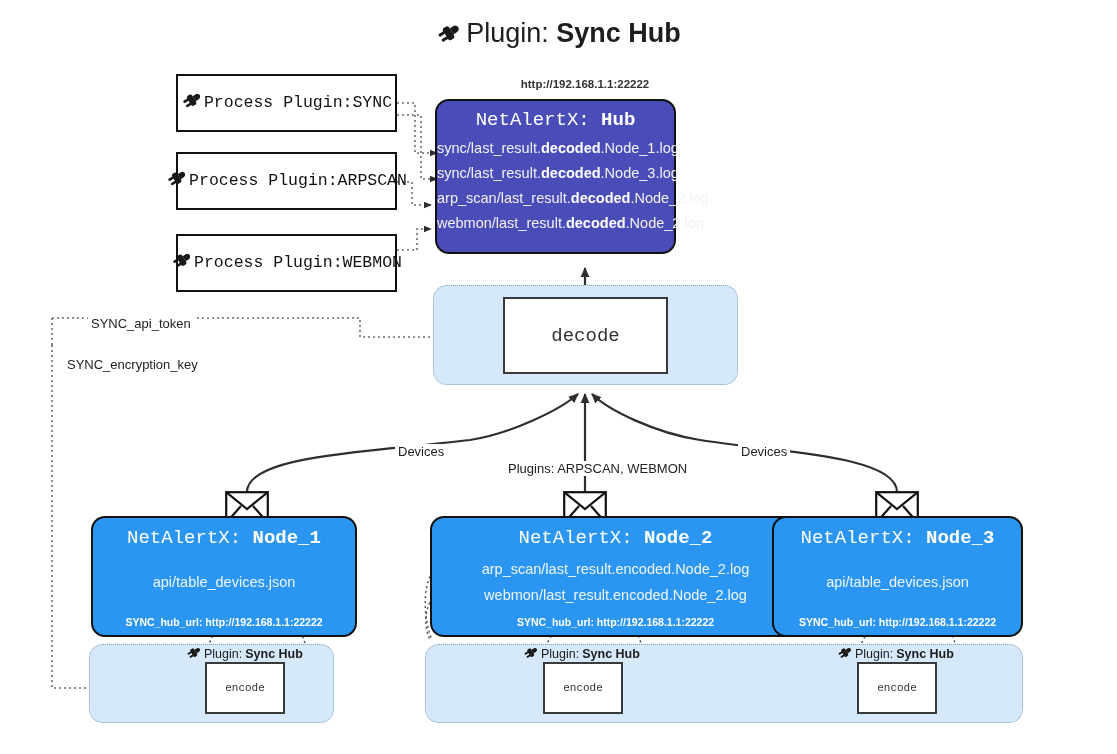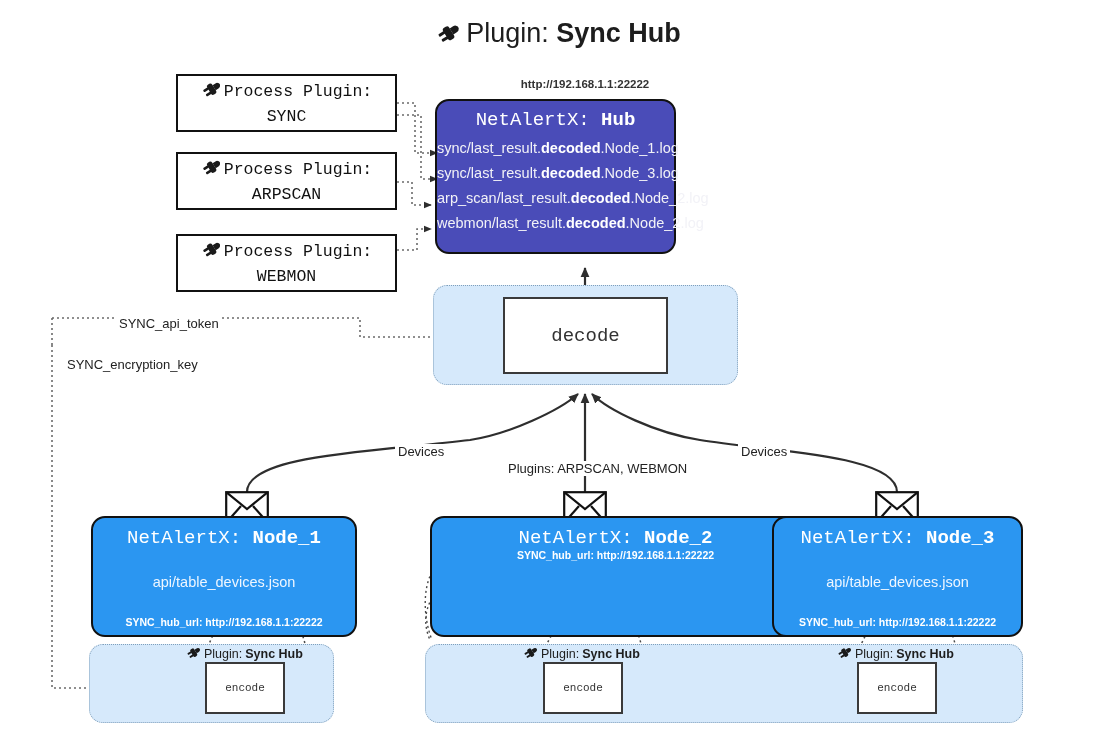--- a/index.html
+++ b/index.html
@@ -50,21 +50,21 @@
   
   .proc-box {
     position: absolute;
     box-sizing: border-box;
     background: #ffffff;
     border: 2px solid #111111;
     font-family: "Liberation Mono", "DejaVu Sans Mono", monospace;
     font-size: 16.5px;
     color: #111111;
     display: flex;
-    flex-direction: column;
+    flex-direction: row;
     align-items: center;
     justify-content: center;
     line-height: 1.32;
   }
   .proc-box .row1 {
     display: flex;
     align-items: center;
     white-space: nowrap;
   }
   .proc-box .row1 .plug { margin-right: 1px; vertical-align: middle; }
@@ -346,21 +346,21 @@
       <span>arp_scan/last_result.</span><span class="b">decoded</span><span>.Node_2.log</span>
     </div>
     <div class="hub-line">
       <span>webmon/last_result.</span><span class="b">decoded</span><span>.Node_2.log</span>
     </div>
   </div>
 
   <div class="lb-container" style="left:433px; top:285px; width:305px; height:100px;"></div>
   <div class="wbox decode" style="left:503px; top:297px; width:165px; height:77px;">decode</div>
 
-  <div class="edge-label" style="left:116px; top:316px;">SYNC_api_token</div>
+  <div class="edge-label" style="left:88px; top:316px;">SYNC_api_token</div>
   <div class="edge-label" style="left:64px; top:357px;">SYNC_encryption_key</div>
   <div class="edge-label" style="left:395px; top:444px;">Devices</div>
   <div class="edge-label" style="left:738px; top:444px;">Devices</div>
   <div class="edge-label" style="left:505px; top:461px;">Plugins: ARPSCAN, WEBMON</div>
 
   <div class="envelope" style="left:225px; top:491px;">
     <svg width="44" height="33" viewBox="0 0 44 33" xmlns="http://www.w3.org/2000/svg">
       <rect x="1.2" y="1.2" width="41.6" height="30.6" fill="#ffffff" stroke="#111111" stroke-width="2.2"></rect>
       <path d="M1.2,1.2 L22,18 L42.8,1.2" fill="none" stroke="#111111" stroke-width="2.2"></path>
       <path d="M1.2,31.8 L16,15" fill="none" stroke="#111111" stroke-width="2.2"></path>
@@ -392,20 +392,24 @@
     <div class="node-lines">
       <div class="node-line">api/table_devices.json</div>
     </div>
     <div class="node-foot">SYNC_hub_url: http://192.168.1.1:22222</div>
   </div>
 
   <div class="node" style="left:430px; top:516px; width:371px; height:121px;">
     <div class="node-title">
       <span>NetAlertX:</span>
       <span class="b">Node_2</span>
+    </div>
+    <div class="node-lines">
+      <div class="node-line">arp_scan/last_result.encoded.Node_2.log</div>
+      <div class="node-line">webmon/last_result.encoded.Node_2.log</div>
     </div>
     <div class="node-foot">SYNC_hub_url: http://192.168.1.1:22222</div>
   </div>
 
   <div class="node" style="left:772px; top:516px; width:251px; height:121px;">
     <div class="node-title">
       <span>NetAlertX:</span>
       <span class="b">Node_3</span>
     </div>
     <div class="node-lines">

